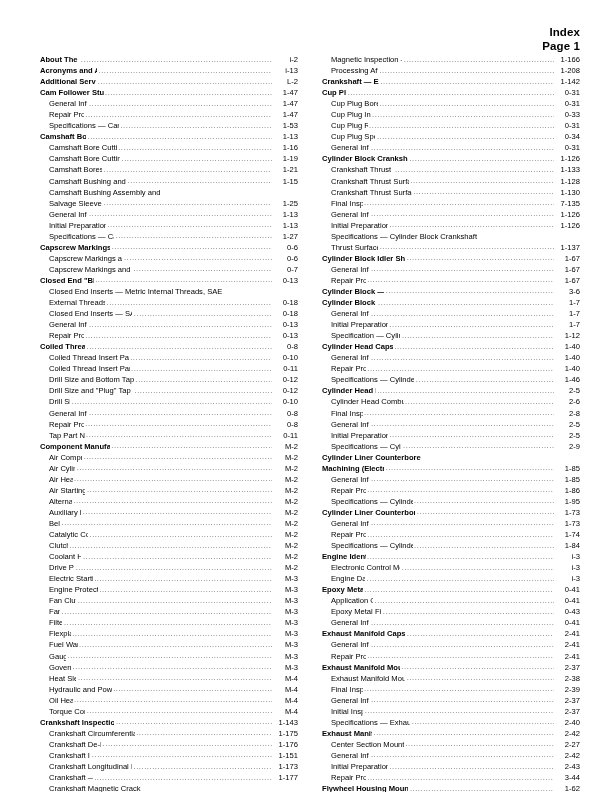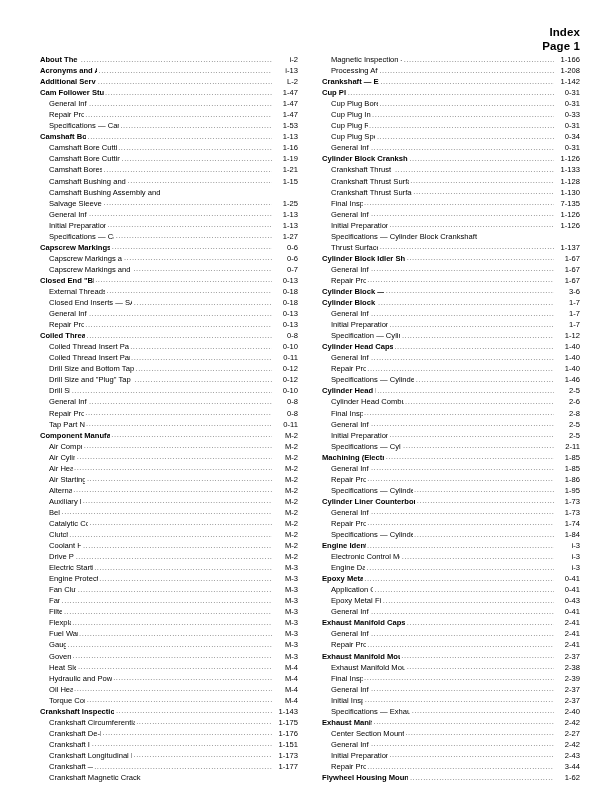--- a/index.html
+++ b/index.html
@@ -199,20 +199,21 @@
         <div class="entry lvl1">
           <span class="etitle">Capscrew Markings and Torque Values - U.S. Customary</span>
           <span class="leader">........................................................................................................................</span>
           <span class="epage">0-7</span>
         </div>
         <div class="entry lvl0">
           <span class="etitle">Closed End "Blind" Inserts</span>
           <span class="leader">........................................................................................................................</span>
           <span class="epage">0-13</span>
         </div>
+        <div class="entry lvl1 nopage"><span class="etitle">Closed End Inserts — Metric Internal Threads, SAE</span></div>
         <div class="entry lvl1">
           <span class="etitle">External Threads (3822709 KIT)</span>
           <span class="leader">........................................................................................................................</span>
           <span class="epage">0-18</span>
         </div>
         <div class="entry lvl1">
           <span class="etitle">Closed End Inserts — SAE Internal and External Threads</span>
           <span class="leader">........................................................................................................................</span>
           <span class="epage">0-18</span>
         </div>
@@ -596,22 +597,23 @@
           <span class="epage">2-5</span>
         </div>
         <div class="entry lvl1">
           <span class="etitle">Initial Preparation and Inspection</span>
           <span class="leader">........................................................................................................................</span>
           <span class="epage">2-5</span>
         </div>
         <div class="entry lvl1">
           <span class="etitle">Specifications — Cylinder Head Resurfacing</span>
           <span class="leader">........................................................................................................................</span>
-          <span class="epage">2-11</span>
-        </div>
+          <span class="epage">2-9</span>
+        </div>
+        <div class="entry lvl0 nopage"><span class="etitle">Cylinder Liner Counterbore</span></div>
         <div class="entry lvl0">
           <span class="etitle">Machining (Electric Cutting Tool)</span>
           <span class="leader">........................................................................................................................</span>
           <span class="epage">1-85</span>
         </div>
         <div class="entry lvl1">
           <span class="etitle">General Information</span>
           <span class="leader">........................................................................................................................</span>
           <span class="epage">1-85</span>
         </div>

